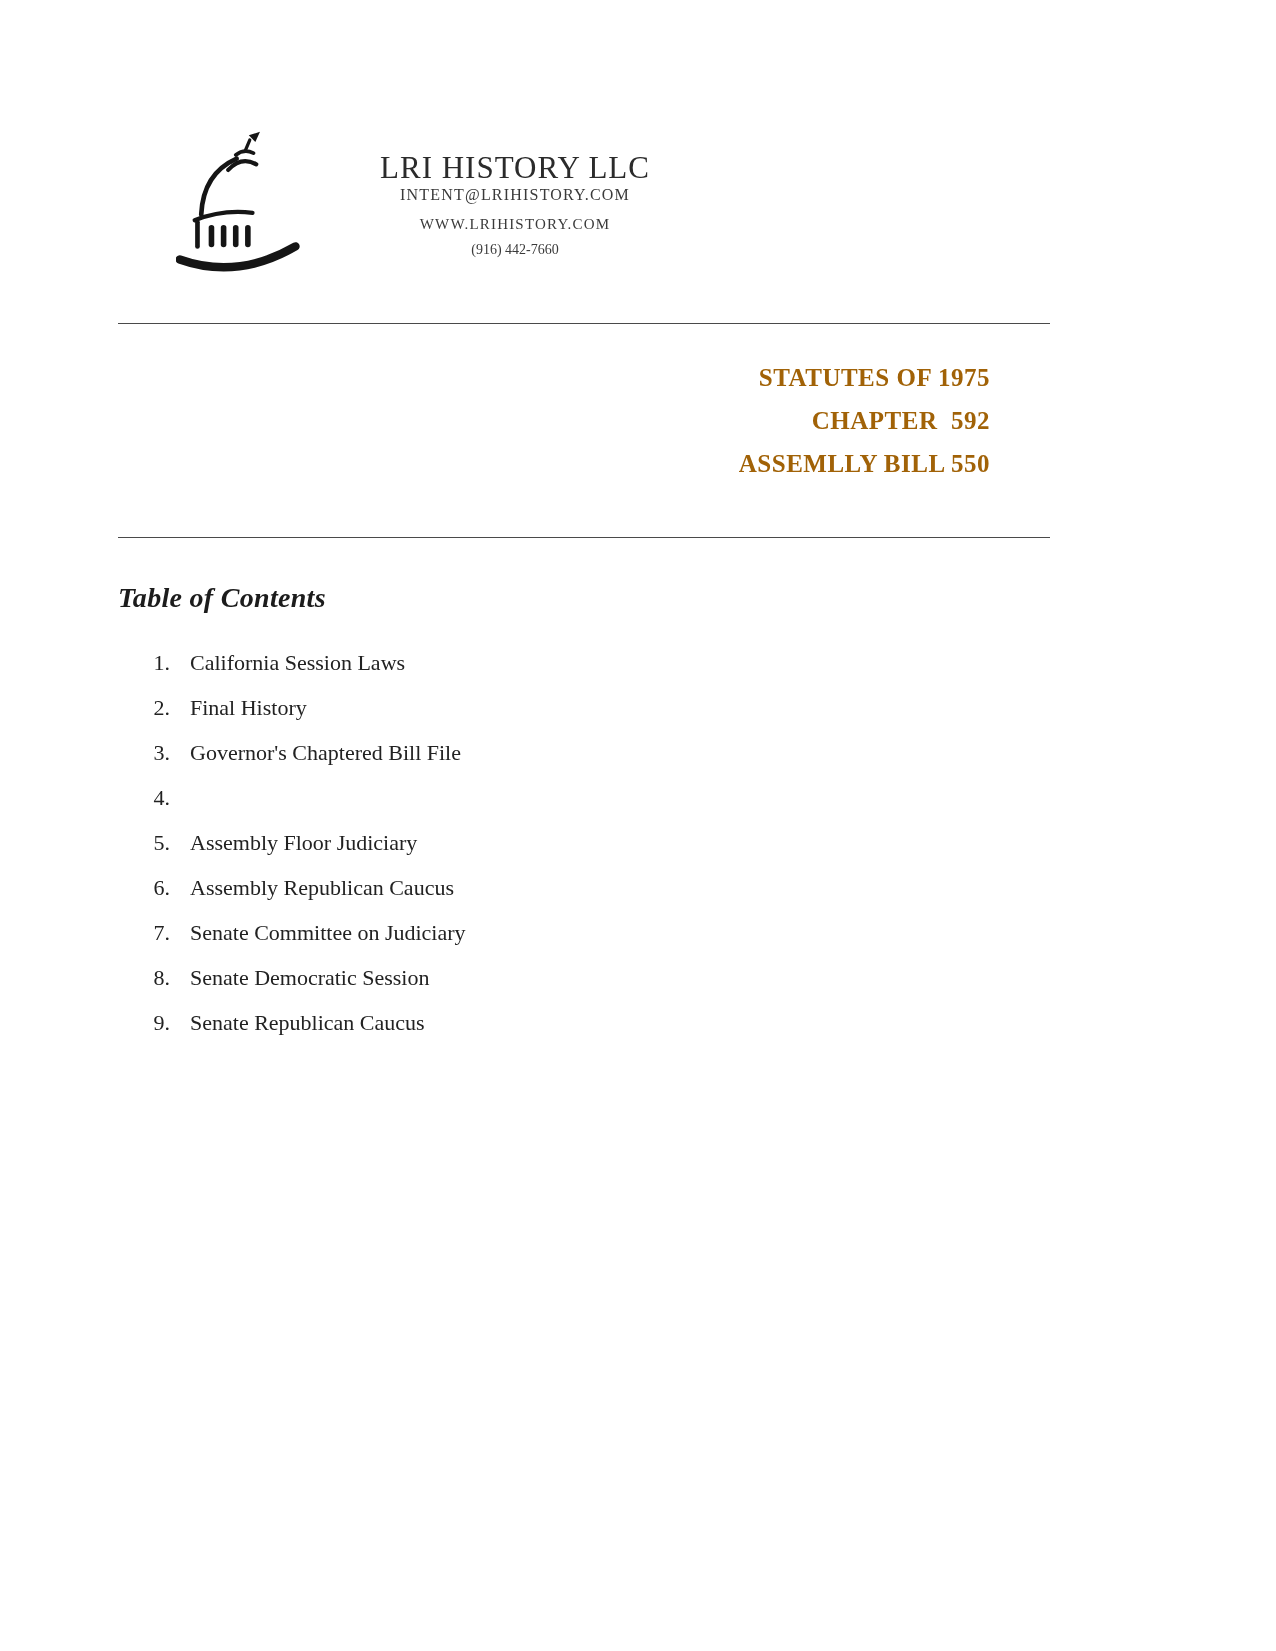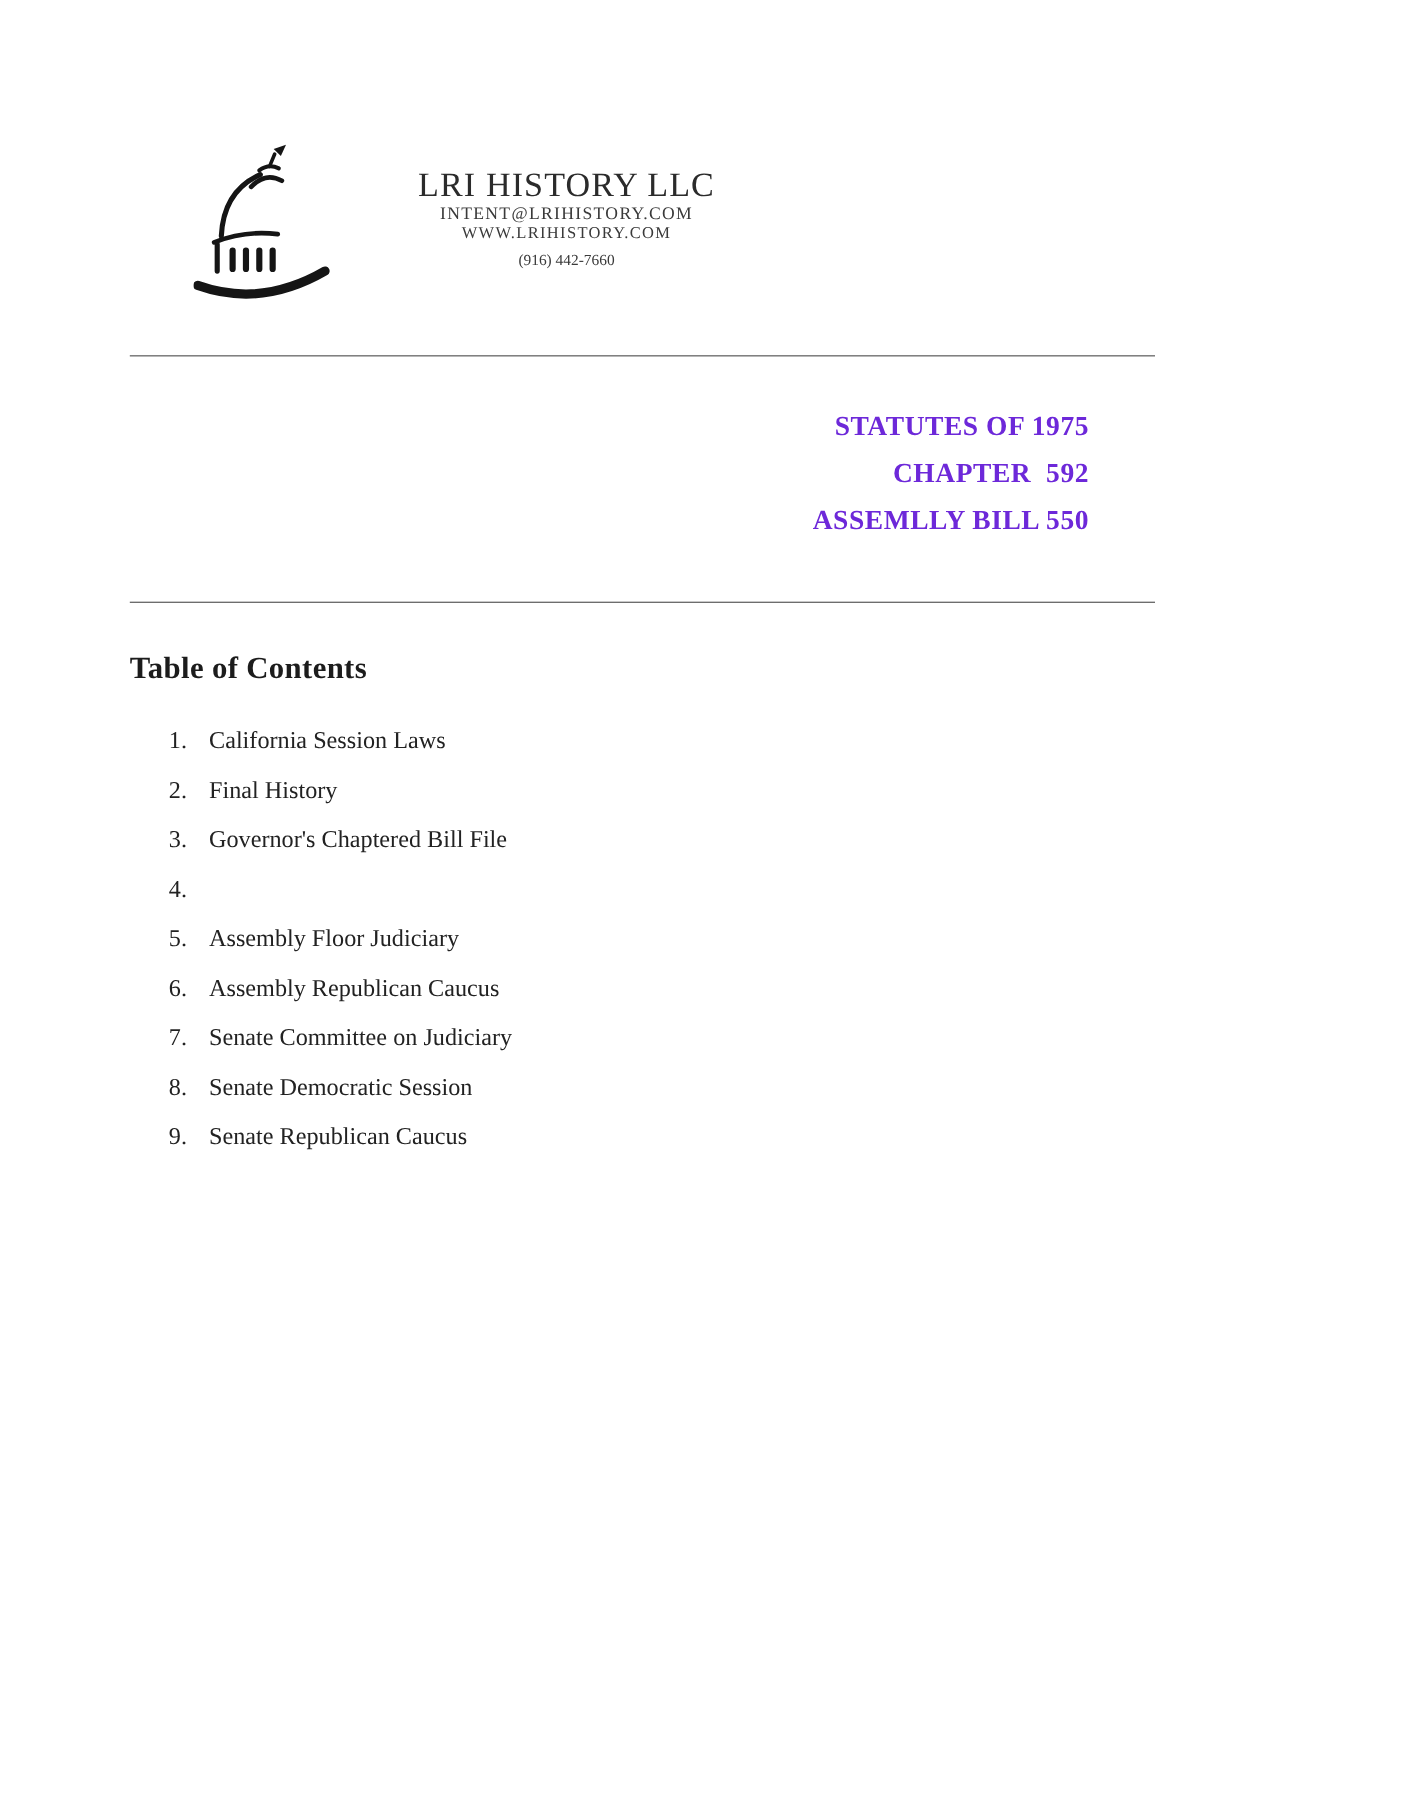--- a/index.html
+++ b/index.html
@@ -40,58 +40,59 @@
     font-size: 31px;
     letter-spacing: 1px;
     color: #2b2b2b;
   }
   .contact-email {
     font-size: 16px;
     letter-spacing: 1.2px;
     color: #3a3a3a;
   }
   .contact-web {
-    margin-top: 0;
+    margin-top: 12px;
     font-size: 15px;
     letter-spacing: 1.2px;
     color: #3a3a3a;
   }
   .contact-phone {
     margin-top: 9px;
     font-size: 14px;
     color: #3a3a3a;
   }
   
   .rule {
     border: none;
     border-top: 1.6px solid #4a4a4a;
     margin-left: 118px;
     margin-right: 226px;
   }
   .rule-top { margin-top: 42px; }
   .rule-mid { margin-top: 52px; }
   
   .title-block {
-    margin-top: 42px;
+    margin-top: 32px;
     text-align: right;
     padding-right: 286px; 
     font-weight: bold;
     font-size: 25px;
     line-height: 1.72;
-    color: #6d28d9;
+    color: #a16207;
     letter-spacing: 0.5px;
   }
   .title-block div { white-space: pre; }
   
   .toc-heading {
     margin-top: 44px;
     font-size: 28px;
     font-weight: bold;
     color: #1c1c1c;
     letter-spacing: 0.3px;
+    font-style: italic;
   }
   .toc-list {
     margin-top: 36px;
   }
   .toc-row {
     display: flex;
     align-items: baseline;
     margin-bottom: 19px;
     font-size: 22px;
     color: #222222;

